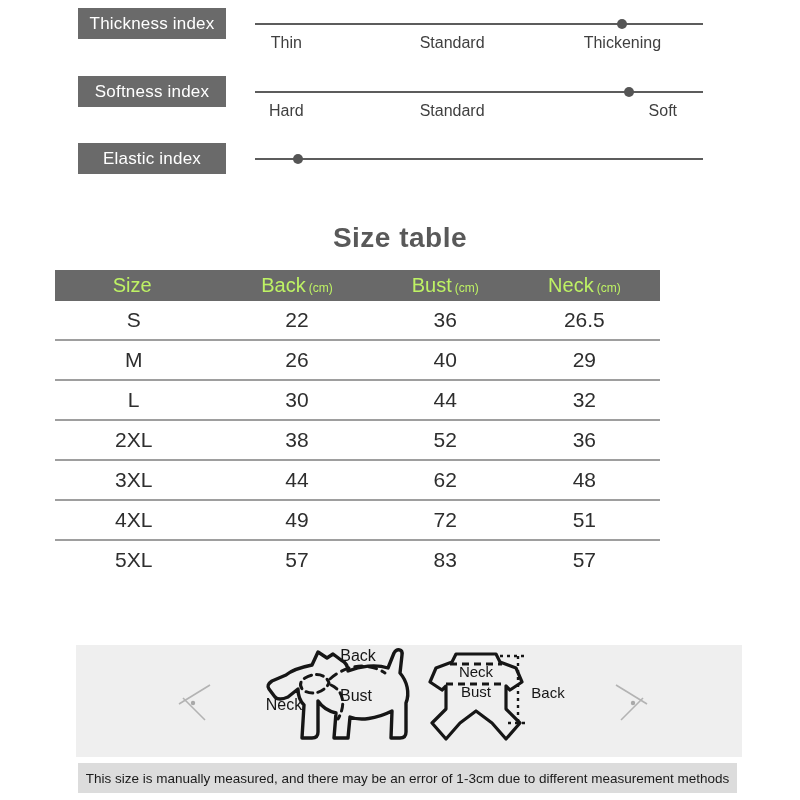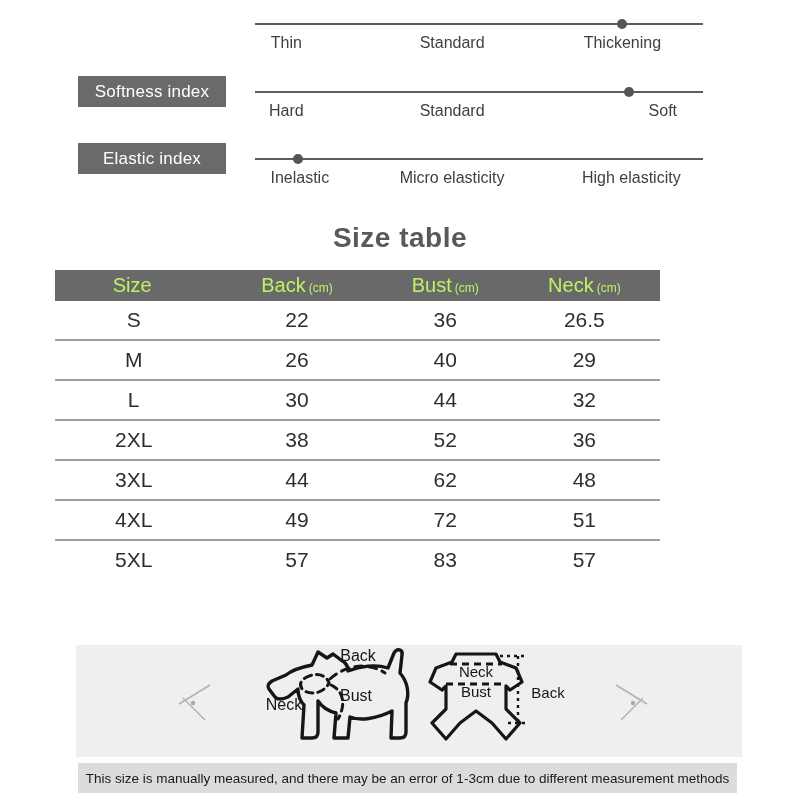--- a/index.html
+++ b/index.html
@@ -62,20 +62,23 @@
   .note-bar{
     position:absolute;left:78px;top:763px;width:659px;height:30px;background:#dcdcdc;
     display:flex;align-items:center;justify-content:center;
   }
   .note-bar span{font-size:13.5px;color:#1a1a1a;}
 </style>
 </head>
 <body>
 
 <div class="index-row" style="top:8px">
+  <div class="index-label-box">
+    <span>Thickness index</span>
+  </div>
   <div class="slider">
     <div class="slider-line"></div>
     <div class="slider-dot" style="left: 82%;"></div>
     <div class="slider-labels">
       <span class="opt" style="left: 7%;">Thin</span>
       <span class="opt" style="left: 44%;">Standard</span>
       <span class="opt" style="left: 82%;">Thickening</span>
     </div>
   </div>
 </div>
@@ -95,25 +98,20 @@
   </div>
 </div>
 
 <div class="index-row" style="top:143px">
   <div class="index-label-box">
     <span>Elastic index</span>
   </div>
   <div class="slider">
     <div class="slider-line"></div>
     <div class="slider-dot" style="left: 9.5%;"></div>
-    <div class="slider-labels">
-      <span class="opt" style="left: 10%;">Inelastic</span>
-      <span class="opt" style="left: 44%;">Micro elasticity</span>
-      <span class="opt" style="left: 84%;">High elasticity</span>
-    </div>
   </div>
 </div>
 
 <h2 class="size-title">Size table</h2>
 
 <table class="size-table">
   <colgroup>
     <col class="col-size">
       <col class="col-back">
       <col class="col-bust">

